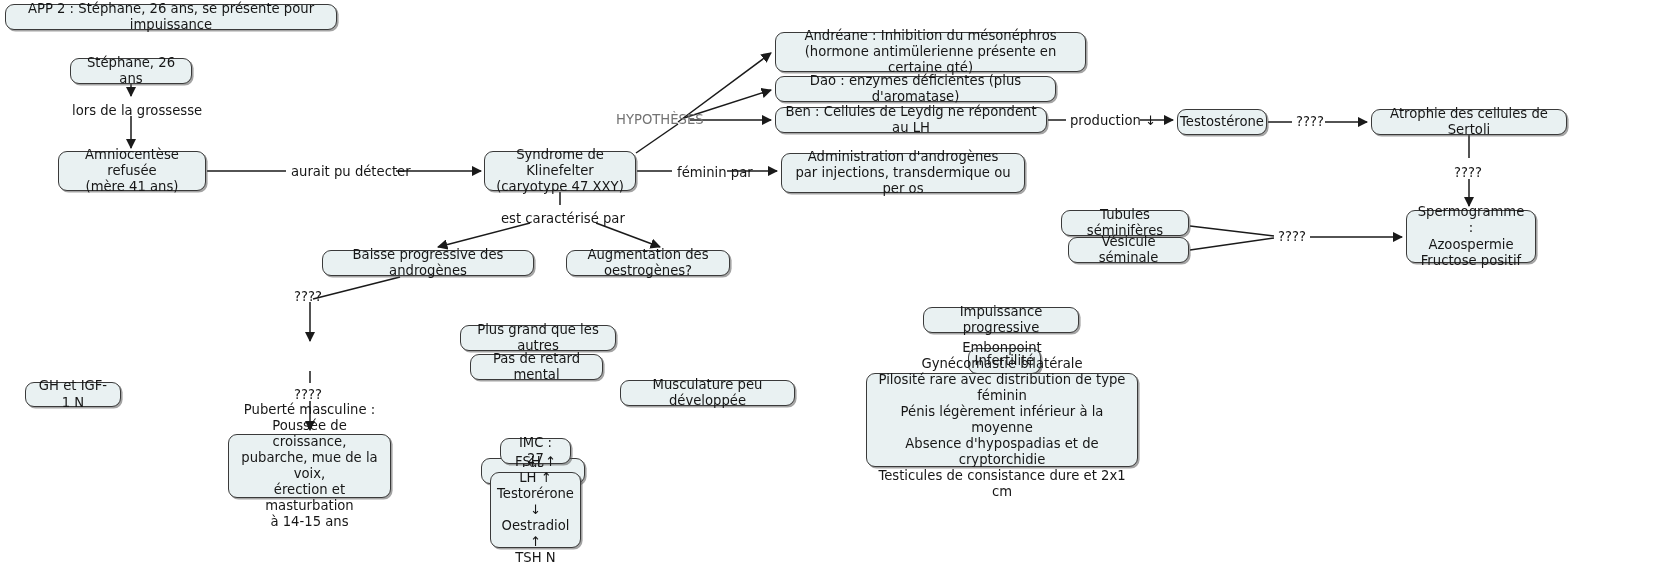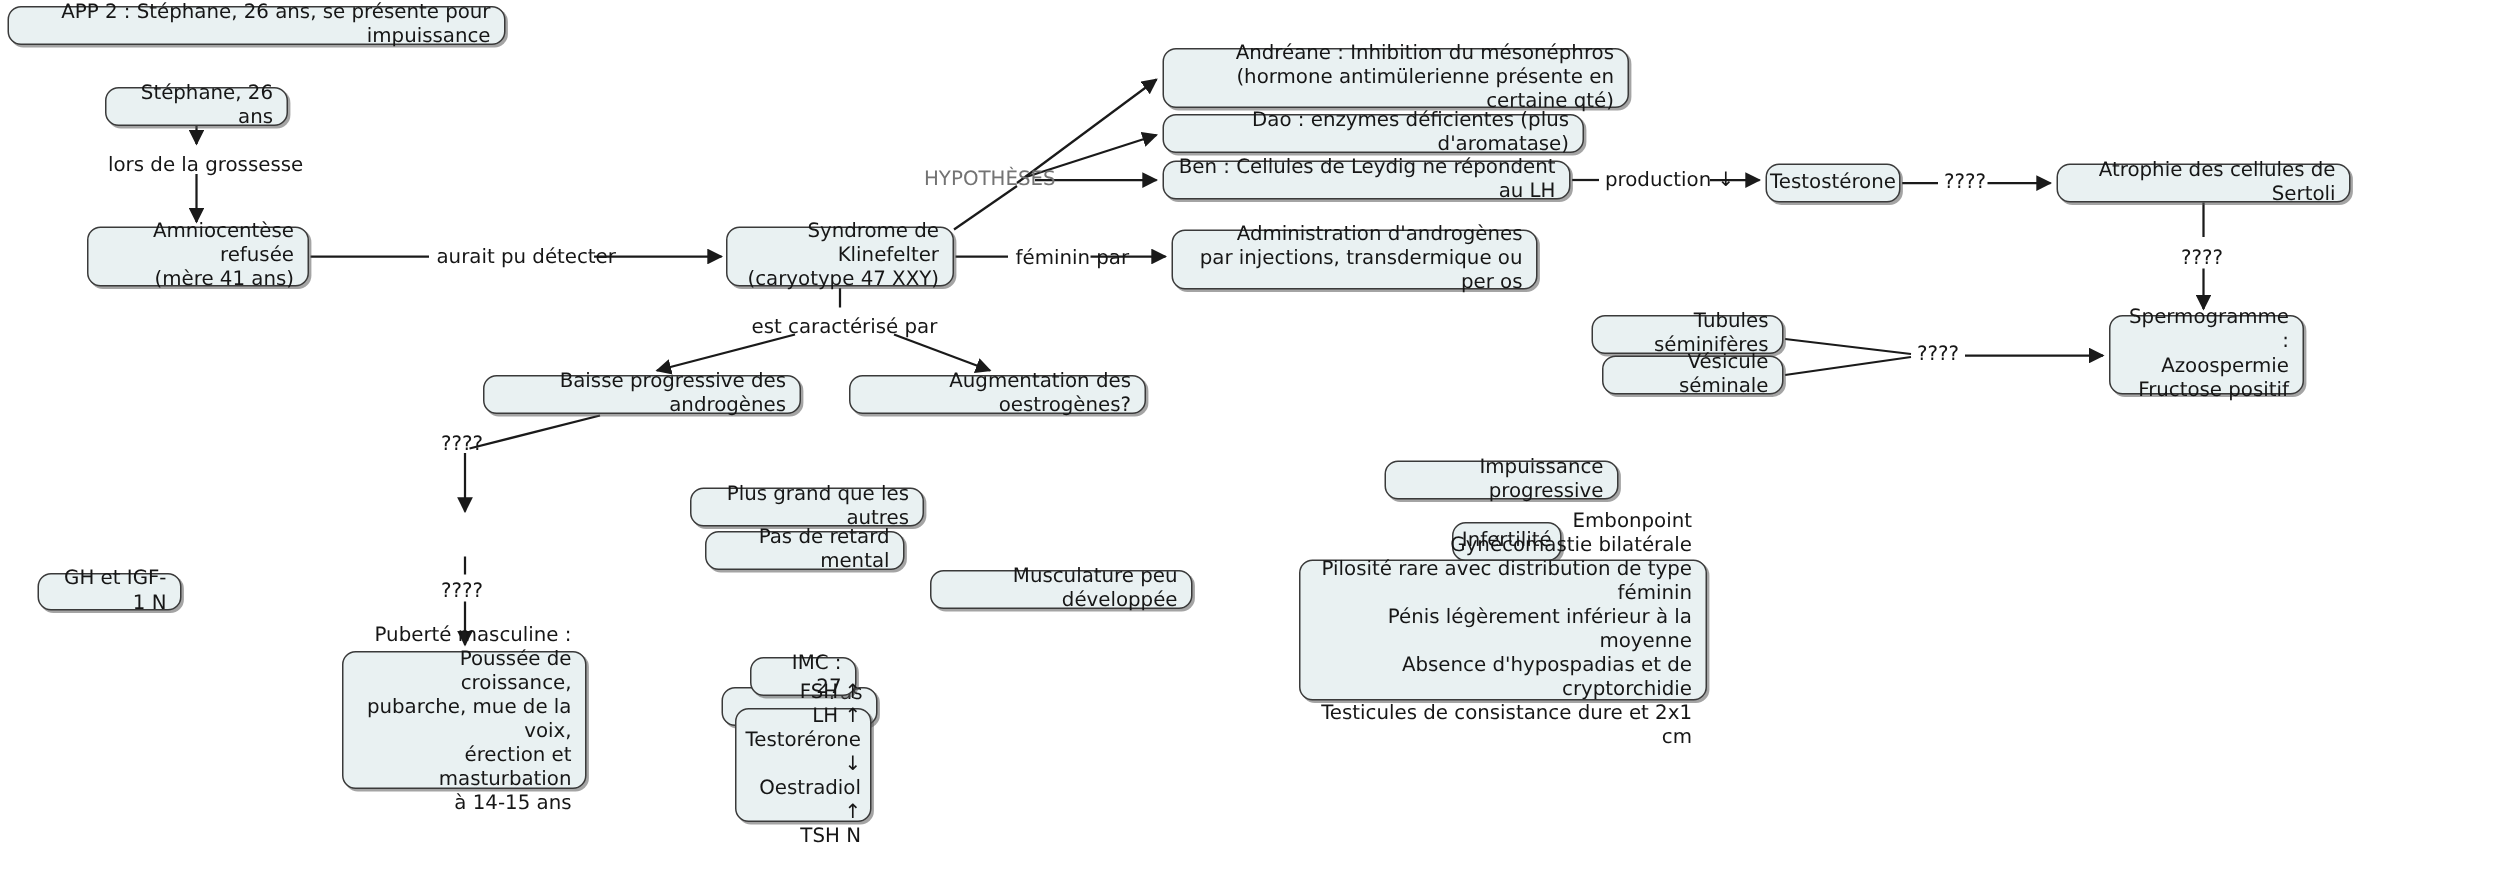--- a/index.html
+++ b/index.html
@@ -29,21 +29,21 @@
   .node {
     position: absolute;
     box-sizing: border-box;
     background: #e9f1f2;
     border: 1.4px solid #3a3a3a;
     border-radius: 9px;
     box-shadow: 1.6px 1.6px 0 0 rgba(90,90,90,0.55);
     display: flex;
     align-items: center;
     justify-content: center;
-    text-align: right;
+    text-align: center;
     line-height: 1.22;
     font-size: 13.2px;
     padding: 3px 9px;
     white-space: pre-line;
     color: #161616;
   }
   .edge-label {
     position: absolute;
     font-size: 13.2px;
     color: #161616;
@@ -144,24 +144,24 @@
   <div class="node" style="left:1061px;top:210px;width:128px;height:26px;">Tubules séminifères</div>
 
   <div class="node" style="left:1068px;top:237px;width:121px;height:26px;">Vésicule séminale</div>
 
   <div class="node" style="left:1406px;top:210px;width:130px;height:53px;">Spermogramme :
 Azoospermie
 Fructose positif</div>
 
   <div class="node" style="left:322px;top:250px;width:212px;height:26px;">Baisse progressive des androgènes</div>
 
-  <div class="node" style="left:566px;top:250px;width:198px;height:26px;">Augmentation des oestrogènes?</div>
-
-
-  <div class="node" style="left:228px;top:434px;width:163px;height:92px;">Puberté masculine :
+  <div class="node" style="left:566px;top:250px;width:164px;height:26px;">Augmentation des oestrogènes?</div>
+
+
+  <div class="node" style="left:228px;top:434px;width:163px;height:64px;">Puberté masculine :
 Poussée de croissance,
 pubarche, mue de la voix,
 érection et masturbation
 à 14-15 ans</div>
 
   <div class="node" style="left:25px;top:382px;width:96px;height:25px;">GH et IGF-1 N</div>
 
   <div class="node" style="left:460px;top:325px;width:156px;height:26px;">Plus grand que les autres</div>
 
   <div class="node" style="left:470px;top:354px;width:133px;height:26px;">Pas de retard mental</div>

